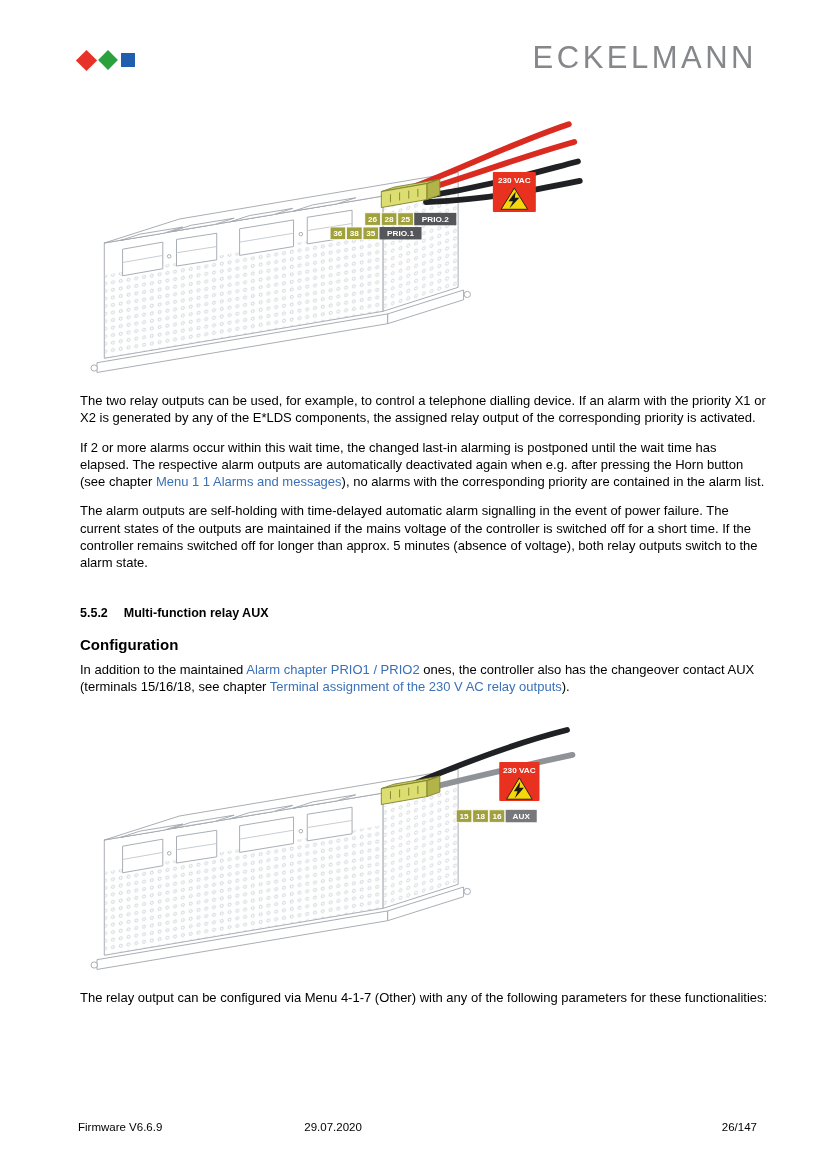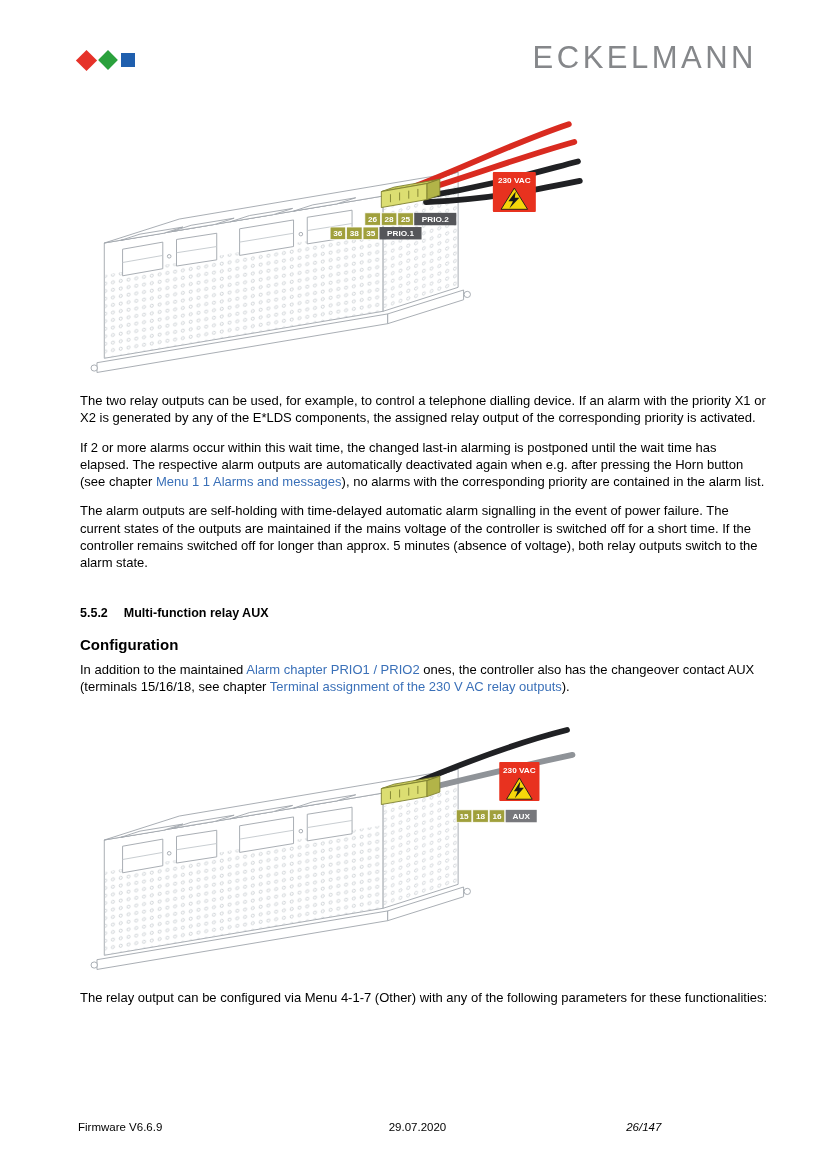--- a/index.html
+++ b/index.html
@@ -23,22 +23,22 @@
   }
   .content { position: absolute; top: 106px; left: 80px; width: 688px; }
   .figure { margin: 4px 0 12px 6px; }
   p.body { font-size: 13px; line-height: 1.33; margin: 0 0 12px; }
   a.doclink { color: #3a70b8; text-decoration: none; cursor: pointer; }
   h2.section { font-size: 12.5px; font-weight: bold; margin: 34px 0 0 0; }
   h2.section .num { margin-right: 16px; }
   h3.subhead { font-size: 15px; font-weight: bold; margin: 16px 0 8px 0; }
   .footer { position: absolute; top: 1121px; left: 70px; right: 70px; display: flex; font-size: 11.5px; margin-left: 8px; }
   .footer .fl { flex: 1; text-align: left; }
-  .footer .fc { flex: 1; text-align: center; }
-  .footer .fr { flex: 1; text-align: center; font-style: italic; }
+  .footer .fc { flex: 1; }
+  .footer .fr { flex: 1; text-align: right; }
   svg text { font-family: "Liberation Sans", "DejaVu Sans", sans-serif; }
 </style>
 </head>
 <body>
 
 <div class="page">
 
   <div class="header">
     <svg class="logo" width="64" height="34" viewBox="0 0 64 34">
       <rect x="5" y="9" width="15" height="15" transform="rotate(45 12.5 16.5)" fill="#e63229"></rect>

